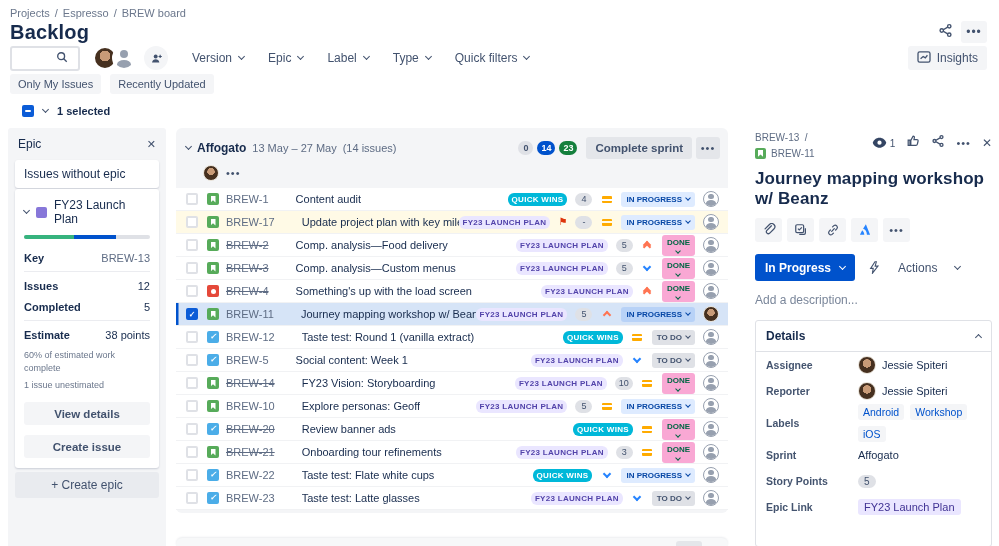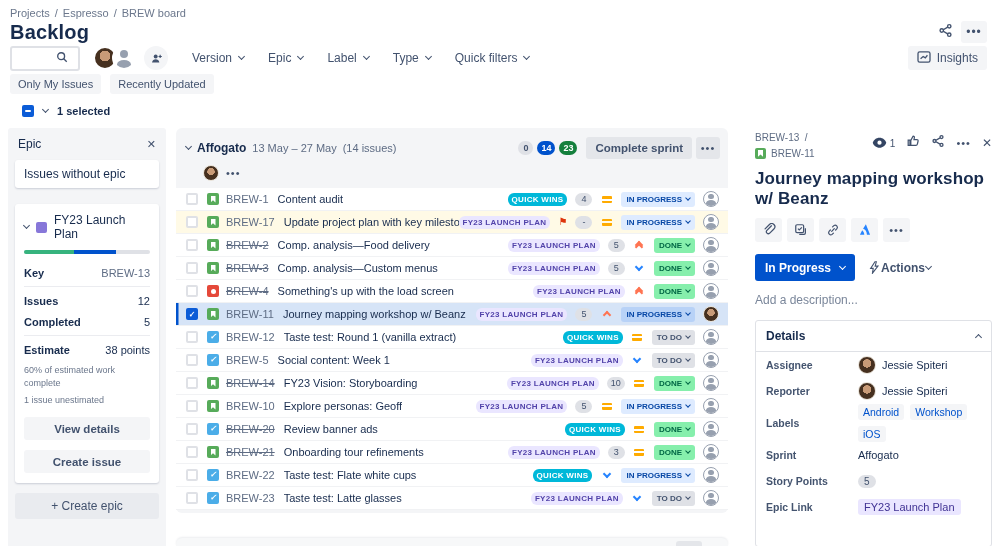--- a/index.html
+++ b/index.html
@@ -47,34 +47,34 @@
   .cb-empty { border:2px solid #DFE1E6; background:#fff; }
   .cb-checked { background:#0B5CD7; } .cb-checked::after { content:"✓"; color:#fff; font-size:8px; font-weight:700; }
   .cb-minus { background:#0B5CD7; } .cb-minus::after { content:""; width:6px; height:2px; background:#fff; border-radius:1px; }
 
   
   .epic-panel { position:absolute; left:8px; top:128px; width:158px; bottom:0; background:#F4F5F7;
                 border-radius:3px 3px 0 0; padding:9px 7px; }
   .epic-head { display:flex; justify-content:space-between; align-items:center; font-size:12px; padding:0 3px 9px; }
   .x-btn { color:#42526E; font-size:11px; }
   .card { background:#fff; border-radius:3px; box-shadow:0 1px 2px rgba(9,30,66,.18); }
-  .no-epic-card { padding:7px 9px; font-size:12px; margin-bottom:16px; }
+  .no-epic-card { padding:7px 9px; font-size:12px; margin-bottom:1px; }
   .epic-card { padding:9px 9px 10px; font-size:11px; }
   .epic-title-row { display:flex; align-items:center; gap:7px; font-size:12px; }
   .epic-square { width:11px; height:11px; border-radius:2px; background:#8777D9; flex:none; }
   .progress { height:4px; border-radius:2px; background:#DFE1E6; display:flex; overflow:hidden; margin:9px 0 8px; }
   .progress i { height:100%; }
   .seg-done { background:#36B37E; } .seg-prog { background:#0052CC; }
   .kv { display:flex; justify-content:space-between; align-items:center; padding:4.5px 0; font-size:11px; }
   .kv .k { font-weight:700; } .kv .v { color:#172B4D; } .kv .v.dim { color:#5E6C84; }
   .hr { border-top:1px solid #EBECF0; margin:3px 0; }
   .note { font-size:9px; color:#6B778C; margin-top:4px; line-height:1.45; }
   .panel-btn { display:block; width:100%; height:23px; margin-top:10px; border-radius:3px; background:#F4F5F7;
                color:#42526E; font-size:11.5px; font-weight:600; }
-  .create-epic-btn { display:block; width:100%; height:26px; margin-top:10px; border-radius:3px;
+  .create-epic-btn { display:block; width:100%; height:26px; margin-top:4px; border-radius:3px;
                background:#E9EBEF; color:#42526E; font-size:12px; }
 
   
   .sprint-card { position:absolute; left:176px; top:128px; width:552px; background:#F4F5F7;
                  border-radius:6px; padding-bottom:3px; }
   .sprint-head { display:flex; align-items:center; gap:6px; padding:9px 8px 0 10px; font-size:12px; }
   .sprint-name { font-weight:700; }
   .sprint-dates, .sprint-count { color:#5E6C84; font-size:11px; }
   .sprint-right { margin-left:auto; display:flex; align-items:center; gap:4px; }
   .badge { min-width:15px; height:14px; border-radius:8px; padding:0 4px; font-size:9px; font-weight:700;
@@ -94,21 +94,21 @@
   .issue-row { display:flex; align-items:center; height:23px; padding:0 9px 0 10px;
                border-bottom:1px solid #F1F2F4; font-size:11px; background:#fff; }
   .issue-row.highlight { background:#FFFAE6; }
   .issue-row.selected { background:#D6E4F7; box-shadow:inset 2.5px 0 0 #0052CC; }
   .type-icon { width:12px; height:12px; border-radius:2px; margin:0 7px 0 9px;
                display:flex; align-items:center; justify-content:center; flex:none; }
   .type-story { background:#57AB5A; } .type-task { background:#4BADE8; } .type-bug { background:#E5493A; }
   .g-story { width:5px; height:7px; background:#fff; clip-path:polygon(0 0,100% 0,100% 100%,50% 68%,0 100%); }
   .g-task { color:#fff; font-size:8px; font-weight:700; line-height:1; }
   .g-bug { width:5px; height:5px; border-radius:50%; background:#fff; }
-  .issue-key { color:#5E6C84; margin-right:9px; flex:none; }
+  .issue-key { color:#5E6C84; margin-right:27px; flex:none; }
   .issue-key.done { text-decoration:line-through; }
   .issue-title { white-space:nowrap; overflow:hidden; color:#172B4D; }
   .row-right { margin-left:auto; display:flex; align-items:center; gap:8px; flex:none; }
   .chip { font-size:8px; font-weight:700; border-radius:6px; padding:2px 4px; letter-spacing:.3px; white-space:nowrap; }
   .chip-purple { background:#EAE6FF; color:#5243AA; }
   .chip-teal { background:#00B8D9; color:#fff; }
   .flag { color:#DE350B; font-size:10px; line-height:1; }
   .estimate { min-width:17px; height:13px; border-radius:8px; background:#DFE1E6; color:#42526E;
               font-size:9px; display:flex; align-items:center; justify-content:center; padding:0 4px; }
   .prio { width:13px; height:13px; display:flex; flex-direction:column; align-items:center; justify-content:center; flex:none; }
@@ -118,21 +118,21 @@
   .cv.up { transform:rotate(-45deg); margin-top:2px; }
   .cv.dn { transform:rotate(135deg); margin-bottom:2px; }
   .c-high { color:#FF7452; } .c-low { color:#2684FF; } .c-highest { color:#FF7452; }
   .prio-highest .cv + .cv { margin-top:-4px; }
   .status { font-size:8px; font-weight:700; border-radius:3px; padding:3px 5px; display:flex;
             align-items:center; gap:4px; white-space:nowrap; }
   .status i { width:4px; height:4px; border-right:1.5px solid currentColor; border-bottom:1.5px solid currentColor;
               transform:rotate(45deg); margin-top:-2px; }
   .status-inprogress { background:#DEEBFF; color:#0747A6; }
   .issue-row.selected .status-inprogress { background:#B8D2F7; }
-  .status-done { background:#86efac; color:#006644; }
+  .status-done { background:#f9a8d4; color:#006644;flex-direction:column; }
   .status-todo { background:#DFE1E6; color:#42526E; }
   .row-avatar { width:16px; height:16px; }
 
   .next-card { position:absolute; left:176px; top:538px; width:552px; height:8px;
                background:#F7F8F9; border-radius:6px 6px 0 0; box-shadow:0 -1px 2px rgba(9,30,66,.08); }
   .next-card i { position:absolute; right:26px; top:3px; width:26px; height:5px; background:#E4E6EA; border-radius:3px 3px 0 0; }
 
   
   .detail-panel { position:absolute; left:755px; top:130px; width:237px; bottom:0; background:#fff; }
   .dp-top { display:flex; align-items:flex-start; }
@@ -142,21 +142,21 @@
   .dp-top-icons { margin-left:auto; display:flex; align-items:center; gap:11px; color:#42526E; padding-top:4px; }
   .watch-group { display:flex; align-items:center; gap:3px; font-size:10px; color:#42526E; }
   .dp-title { font-size:17px; font-weight:600; margin:8px 0 9px; letter-spacing:.1px; }
   .dp-iconrow { display:flex; gap:5px; }
   .icon-btn { width:27px; height:24px; border-radius:3px; background:#F4F5F7;
               display:flex; align-items:center; justify-content:center; }
   .dp-statusrow { display:flex; align-items:center; gap:14px; margin:12px 0 12px; }
   .status-btn { height:27px; padding:0 10px; border-radius:3px; background:#0052CC; color:#fff;
                 font-size:12px; font-weight:600; display:flex; align-items:center; gap:9px; }
   .status-btn .chev { border-color:#fff; }
-  .actions-btn { display:flex; align-items:center; gap:1px; font-size:12px; color:#42526E;font-weight:bold; }
+  .actions-btn { display:flex; align-items:center; gap:18px; font-size:12px; color:#42526E; }
   .dp-section-label { font-size:12px; font-weight:700; }
   .dp-desc-ph { font-size:12px; color:#7A869A; margin:7px 0 13px; }
   .details-card { border:1px solid #DFE1E6; border-radius:3px; }
   .details-head { display:flex; justify-content:space-between; align-items:center; padding:8px 10px;
                   border-bottom:1px solid #DFE1E6; }
   .field-row { display:flex; align-items:center; min-height:26px; padding:0 10px; font-size:11px; }
   .field-label { width:92px; flex:none; color:#44546F; font-weight:600; font-size:10.5px; }
   .field-value { display:flex; align-items:center; gap:6px; flex-wrap:wrap; }
   .field-value .avatar { width:18px; height:18px; }
   .label-chip { background:#F4F5F7; color:#0052CC; border-radius:3px; padding:2px 5px; font-size:10.5px; }

